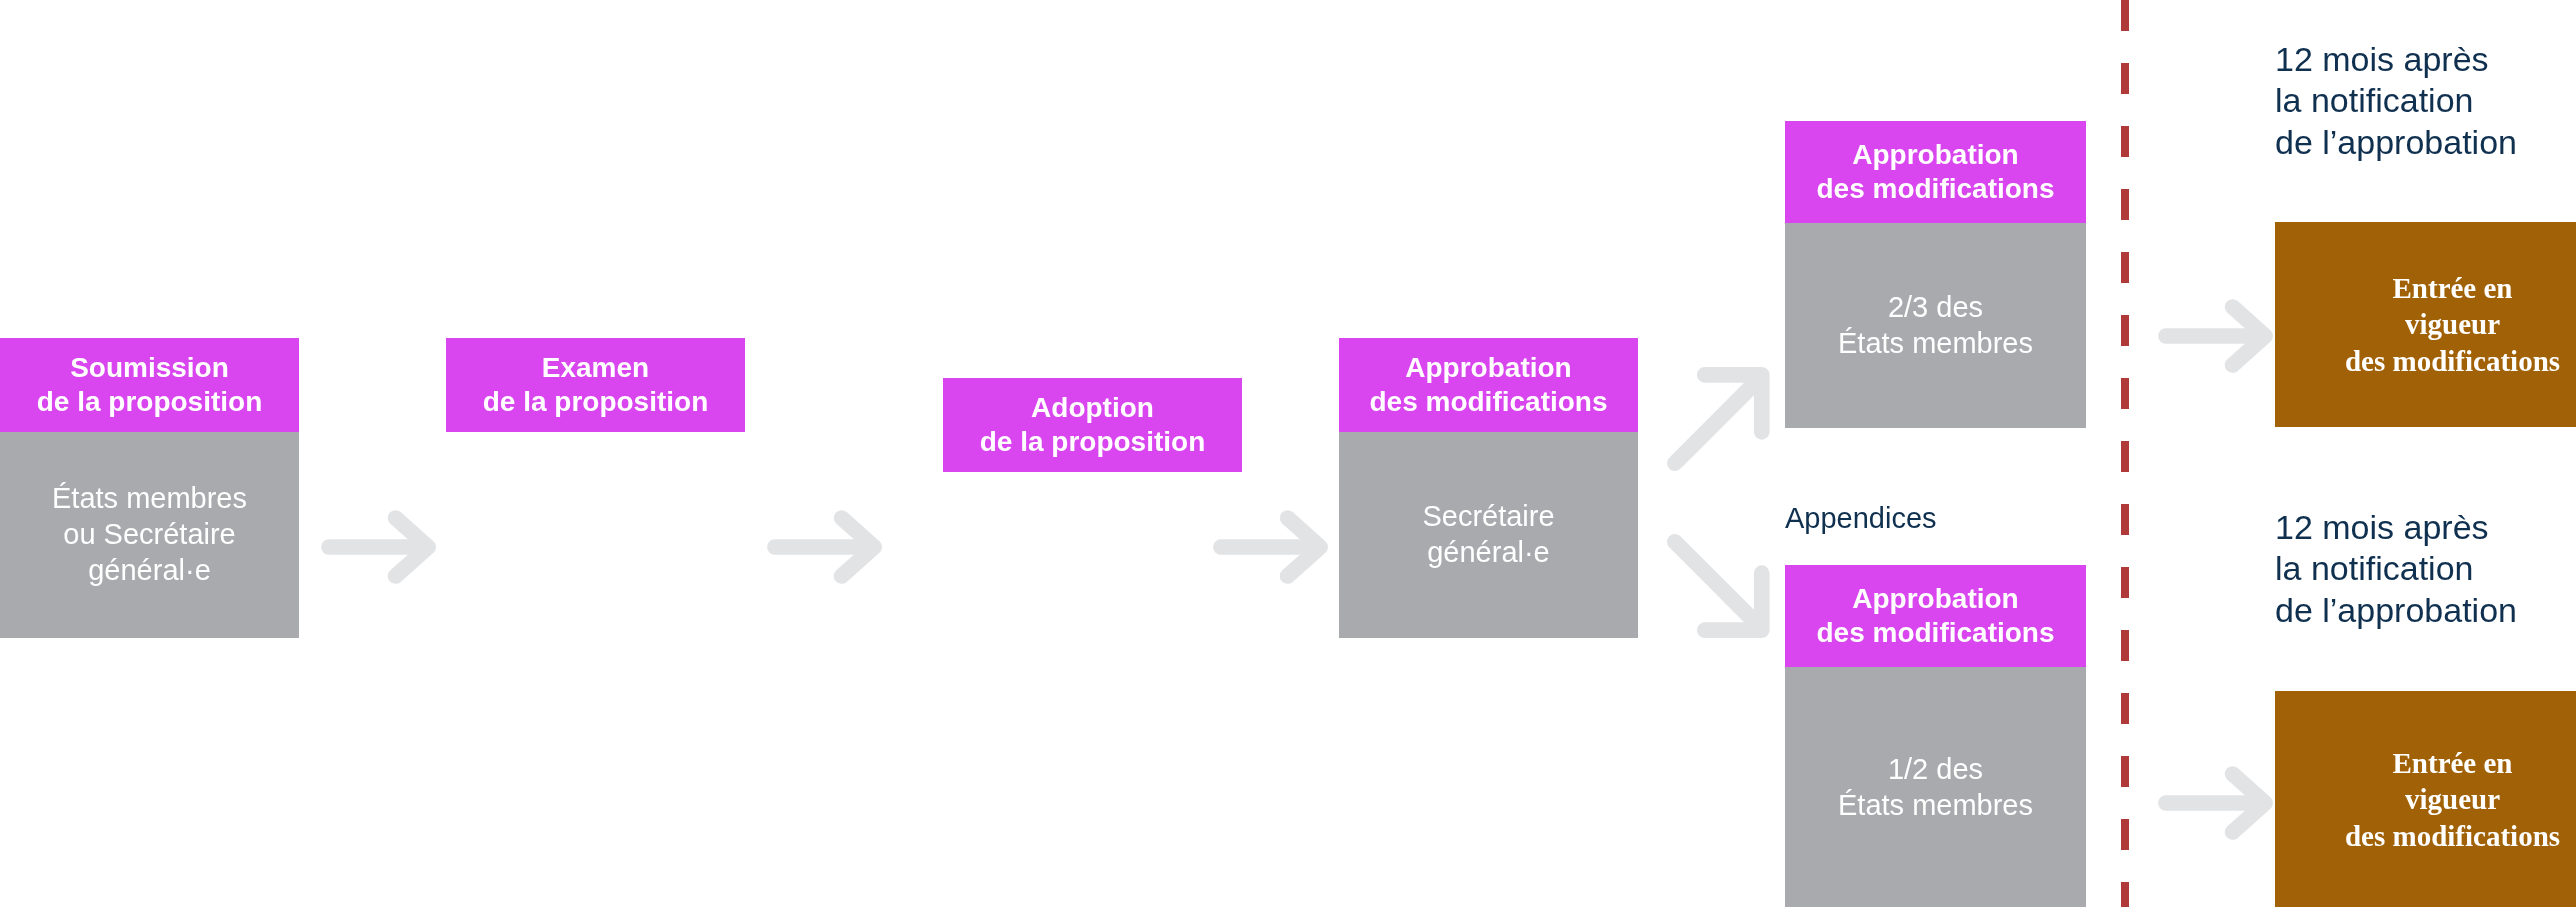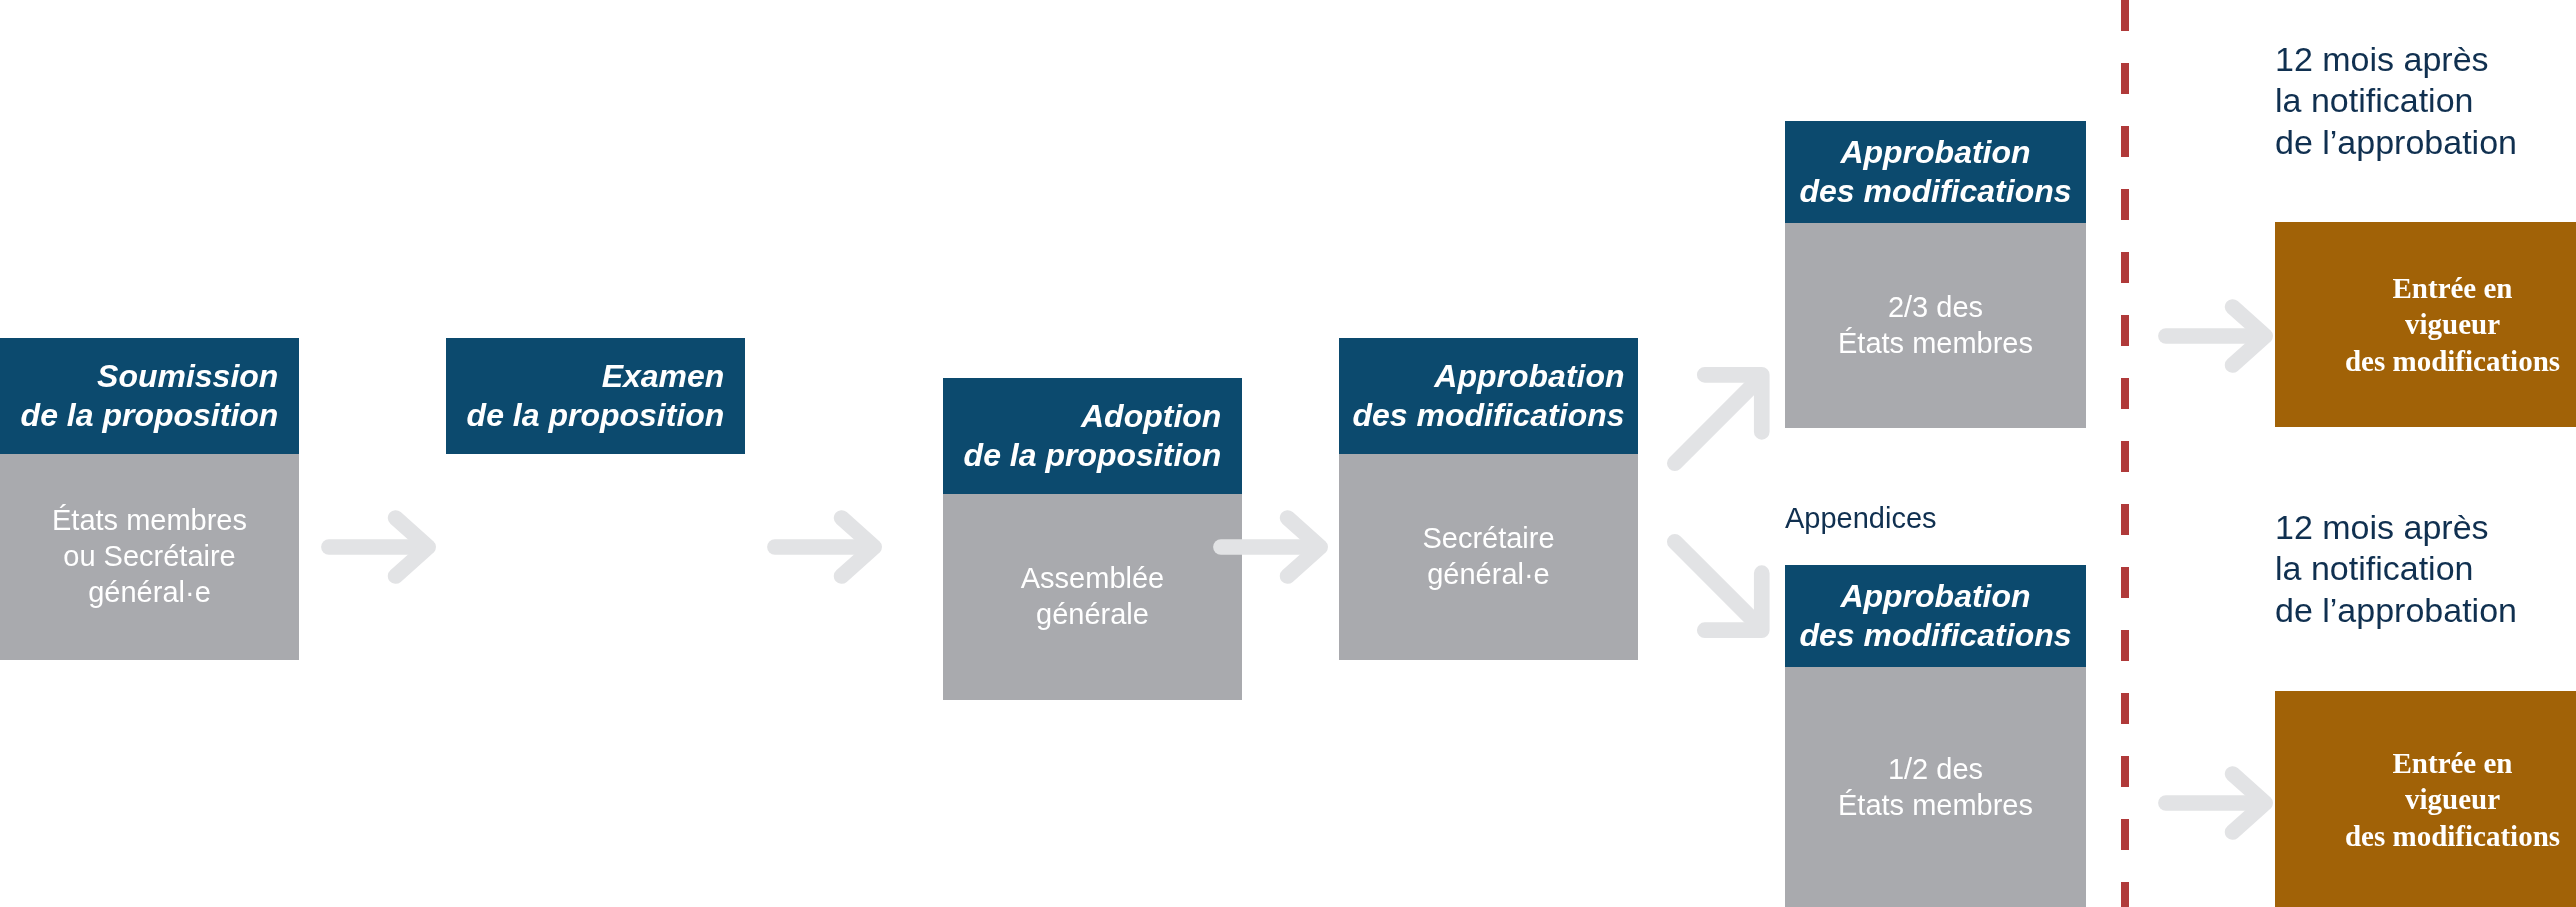--- a/index.html
+++ b/index.html
@@ -7,46 +7,45 @@
     width:2576px;height:908px;
     background:#ffffff;
     font-family:"Liberation Sans","DejaVu Sans",sans-serif;
     overflow:hidden;
   }
   #stage{position:relative;width:2576px;height:908px;}
 
   
   .card{position:absolute;}
   .card .hd{
-    background:#0c4a6e;
+    background:#d946ef;
     color:#ffffff;
-    font-size:32px;
+    font-size:28px;
     font-weight:700;
     line-height:1.22;
     text-align:center;
     display:flex;align-items:center;justify-content:center;
     box-sizing:border-box;
     padding:4.3px 5.7px;
-    font-style:italic;
   }
   .card .bd{
     background:#a9aaae;
     color:#ffffff;
     font-size:29px;
     font-weight:400;
     line-height:1.24;
     text-align:center;
     display:flex;align-items:center;justify-content:center;
     box-sizing:border-box;
     padding:4.3px 5.7px;
   }
 
   
   .step{top:338px;width:299px;}
-  .step .hd{height:116px;text-align:right;}
+  .step .hd{height:94px;}
   .step .bd{height:206px;}
   #step1{left:0px;}
   #step2{left:446px;}
   #step3{left:943px;margin-top:40px;}
   #step4{left:1339px;}
 
   
   .branch{left:1785px;width:301px;}
   .branch .hd{height:102px;}
   #branchTop{top:121px;}
@@ -121,22 +120,20 @@
   </div>
 
   <div class="card step" id="step2">
     <div class="hd" style="white-space: pre-line;">Examen
 de la proposition</div>
   </div>
 
   <div class="card step" id="step3">
     <div class="hd" style="white-space: pre-line;">Adoption
 de la proposition</div>
-    <div class="bd" style="white-space: pre-line;">Assemblée
-générale</div>
   </div>
 
   <div class="card step" id="step4">
     <div class="hd" style="white-space: pre-line;">Approbation
 des modifications</div>
     <div class="bd" style="white-space: pre-line;">Secrétaire
 général·e</div>
   </div>
 
   <div class="grouplabel" id="labelAppendices" style="white-space: pre-line;">Appendices</div>

